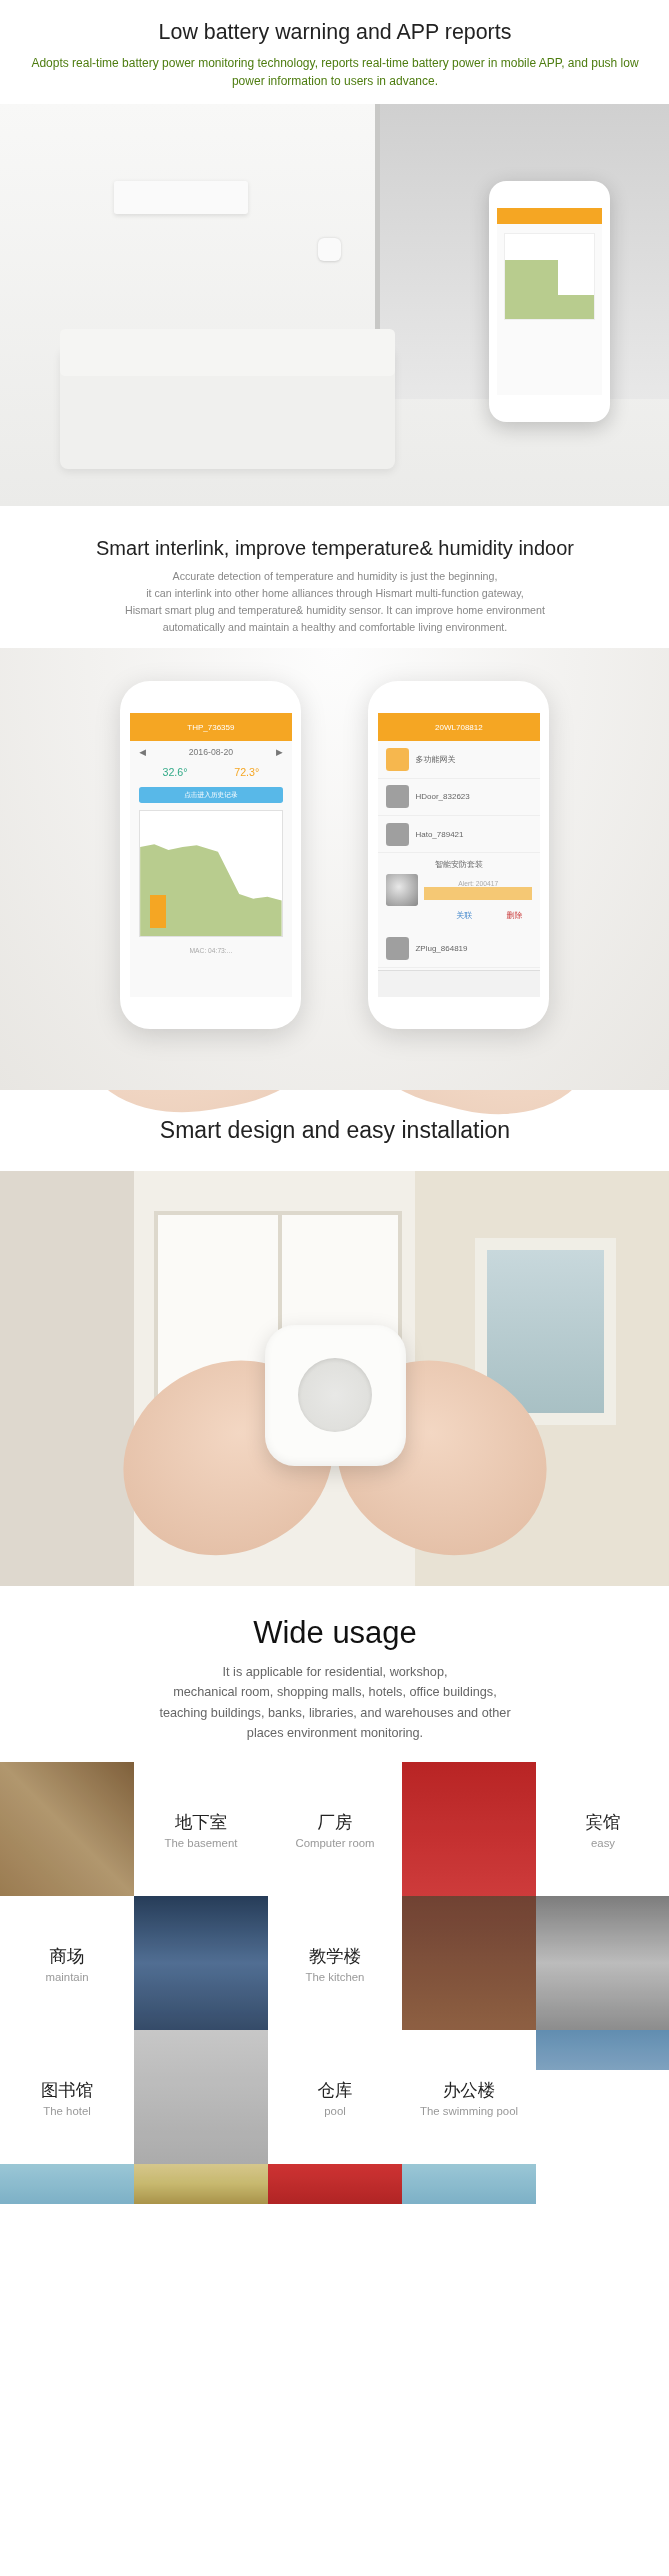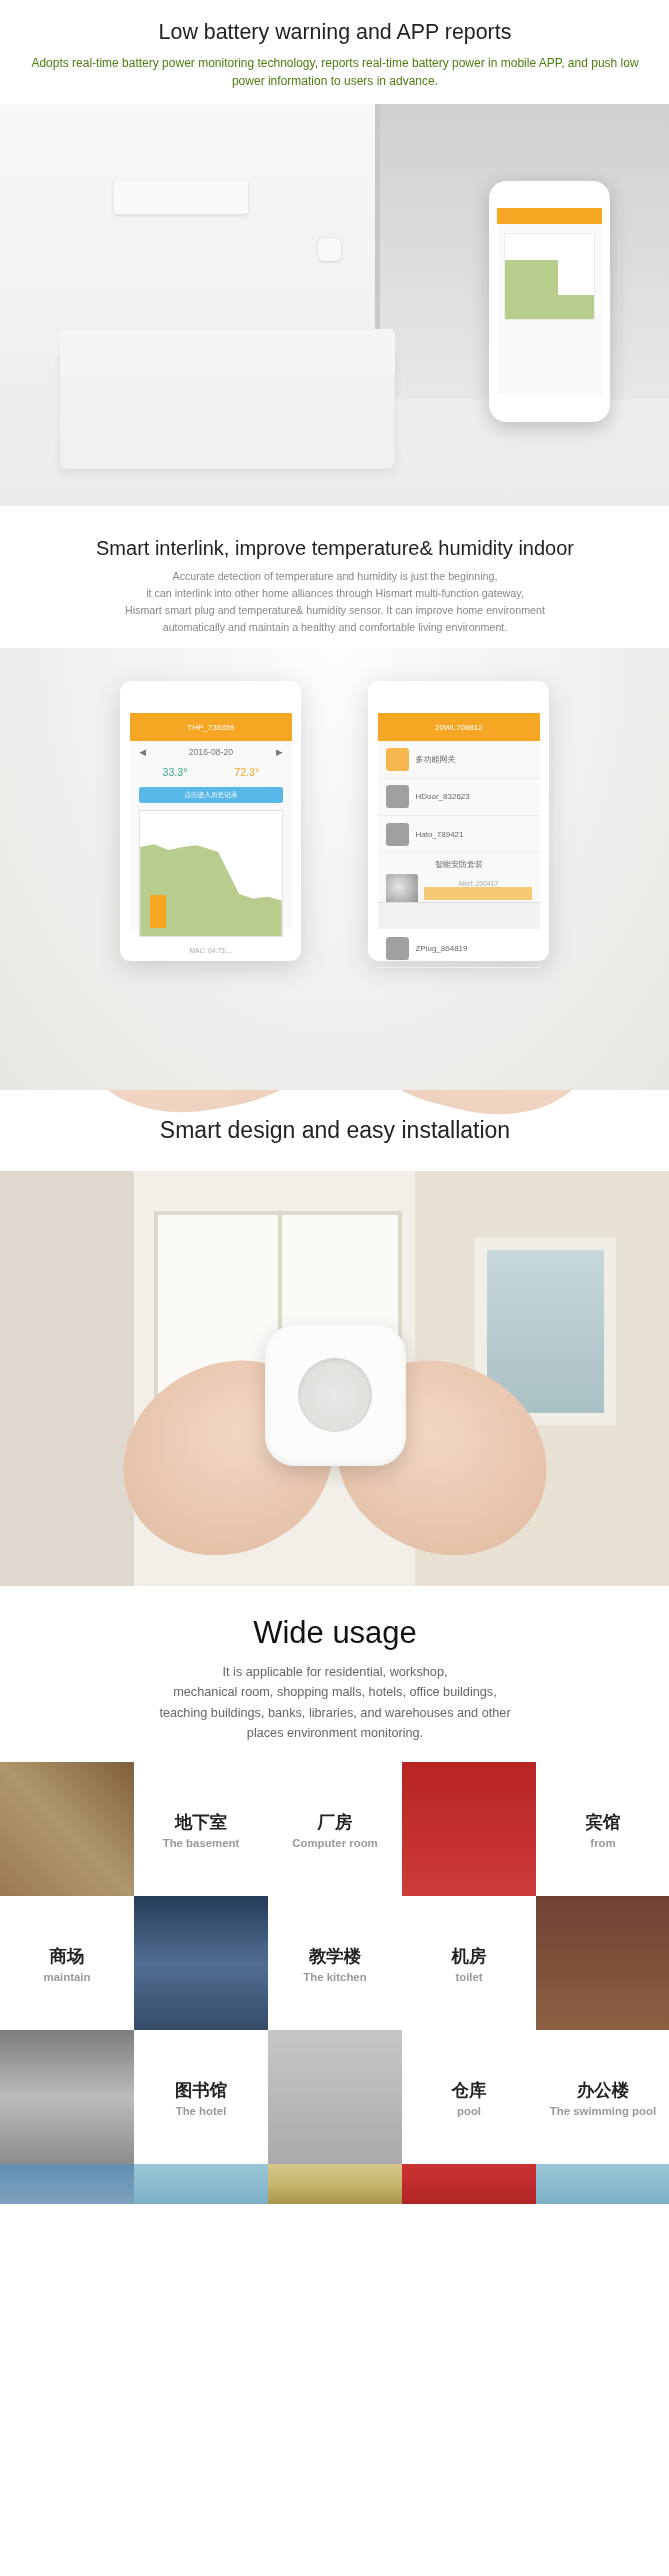--- a/index.html
+++ b/index.html
@@ -22,21 +22,21 @@
 .phone1-bar { height: 16px; background: #f5a623; }
 .chart1 { margin: 9.4px 6.7px; height: 87px; background: linear-gradient(to top, #b8cc8e 70%, #fff 70%); border: 0.7px solid #eee; position: relative; }
 .chart1::before { content:''; position:absolute; right:0; top:30%; width:40%; height:70%; background: linear-gradient(to top, #b8cc8e 40%, #fff 40%); }
 
 
 .s2-header { padding: 31px 27px 12px; }
 .s2-title { font-size: 20px; font-weight: 400; color: #222; margin-bottom: 8px; }
 .s2-desc { font-size: 10.7px; color: #888; line-height: 1.6; }
 .s2-image { height: 442px; background: radial-gradient(ellipse at center top, #fdfdfd, #e8e6e2); position: relative; display: flex; justify-content: center; gap: 40px; align-items: flex-start; padding-top: 33px; }
 .hand-phone { width: 208px; height: 388px; position: relative; }
-.phone-body { position: absolute; top: 0; left: 13.4px; width: 181px; height: 280px; background: #fff; border-radius: 11px; box-shadow: 0 6.7px 27px rgba(0,0,0,0.15); padding: 32px 9.4px; }
+.phone-body { position: absolute; top: 0; left: 13.4px; width: 181px; height: 348px; background: #fff; border-radius: 30px; box-shadow: 0 6.7px 27px rgba(0,0,0,0.15); padding: 32px 9.4px; }
 .phone-screen { width: 100%; height: 100%; background: #f9f9f9; position: relative; }
 .orange-bar { height: 28px; background: #f5a623; display:flex; align-items:center; justify-content:center; color:#fff; font-size:8px; }
 .date-row { font-size: 8.7px; color: #777; text-align: center; padding: 5.4px 0; display:flex; justify-content:space-between; padding:5.4px 9.4px; }
 .reading-row { display: flex; justify-content: space-around; padding: 4px 9.4px; font-size: 10.7px; color:#555; }
 .blue-btn { margin: 5.4px 9.4px; height: 16px; background: #58b8e8; border-radius: 2.7px; font-size:6.7px; color:#fff; display:flex; align-items:center; justify-content:center; }
 .chart2 { margin: 6.7px 9.4px; height: 127px; background: #fff; border: 0.7px solid #e0e0e0; position: relative; overflow: hidden; }
 .chart2-area { position: absolute; bottom: 0; left: 0; width: 100%; height: 75%; background: #b8cc8e; clip-path: polygon(0 5%, 10% 2%, 20% 8%, 30% 5%, 40% 3%, 55% 10%, 70% 55%, 80% 60%, 90% 58%, 100% 62%, 100% 100%, 0 100%); }
 .bar-bottom { position:absolute; bottom:8px; left:9.4px; width:16px; height:33px; background:#f5a623; }
 .mac-row { font-size: 6.7px; color: #aaa; padding: 2.7px 9.4px; }
 .list-row { display: flex; padding: 6.7px 8px; border-bottom: 0.7px solid #eee; font-size: 8px; color: #666; gap: 6.7px; align-items: center; }
@@ -78,21 +78,21 @@
 .cell.img1 { background: linear-gradient(45deg,#a88658,#c0a478,#8a6840); }
 .cell.img2 { background: linear-gradient(#2a4260,#5878a0,#3a5272); }
 .cell.img3 { background: linear-gradient(#888,#ccc,#999); }
 .cell.img4 { background: linear-gradient(#c82828,#e04040); }
 .cell.img5 { background: linear-gradient(#7a4838,#9a6848); }
 .cell.img6 { background: linear-gradient(#d8d8d8,#bababa); }
 .cell.img7 { background: linear-gradient(#6a9ac0,#8ab0d0); }
 .cell.img8 { background: linear-gradient(#a8d8e8,#88c0d8); }
 .cell.img9 { background: linear-gradient(#e8d898,#d8c878,#b8a050); }
 .cell.img10 { background: linear-gradient(#e03838,#c02828); }
-.cell.label { background: #fff; display: flex; flex-direction: column; justify-content: center; align-items: center; font-weight: bold; }
+.cell.label { background: #fff; display: flex; flex-direction: column; justify-content: center; align-items: center; }
 .label-cn { font-size: 17.4px; color: #222; margin-bottom: 2.7px; }
 .label-en { font-size: 11.4px; color: #999; }
 .cell.img::after { content:''; position:absolute; inset:0; background:rgba(0,0,0,0.08); }
 </style>
 </head>
 <body>
 
 <div class="section">
   <div class="s1-header">
     <h2 class="s1-title">Low battery warning and APP reports</h2>
@@ -127,21 +127,21 @@
         <div class="phone-screen">
           <div class="orange-bar">
               <span>THP_736359</span>
             </div>
           <div class="date-row">
               <span>◀</span>
               <span>2016-08-20</span>
               <span>▶</span>
             </div>
           <div class="reading-row">
-            <span style="color:#3a8">33.3°</span>
+            <span style="color:#3a8">32.6°</span>
             <span style="color:#f5a623">72.3°</span>
           </div>
           <div class="blue-btn">点击进入历史记录</div>
           <div class="chart2">
             <div class="chart2-area"></div>
             <div class="bar-bottom"></div>
           </div>
           <div class="mac-row">MAC: 04:73:...</div>
         </div>
       </div>
@@ -226,35 +226,31 @@
       <div class="label-cn">地下室</div>
       <div class="label-en">The basement</div>
     </div>
     <div class="cell label">
       <div class="label-cn">厂房</div>
       <div class="label-en">Computer room</div>
     </div>
     <div class="cell img img4"></div>
     <div class="cell label">
       <div class="label-cn">宾馆</div>
-      <div class="label-en">from</div>
+      <div class="label-en">easy</div>
     </div>
 
     <div class="cell label">
       <div class="label-cn">商场</div>
       <div class="label-en">maintain</div>
     </div>
     <div class="cell img img2"></div>
     <div class="cell label">
       <div class="label-cn">教学楼</div>
       <div class="label-en">The kitchen</div>
-    </div>
-    <div class="cell label">
-      <div class="label-cn">机房</div>
-      <div class="label-en">toilet</div>
     </div>
     <div class="cell img img5"></div>
 
     <div class="cell img img3"></div>
     <div class="cell label">
       <div class="label-cn">图书馆</div>
       <div class="label-en">The hotel</div>
     </div>
     <div class="cell img img6"></div>
     <div class="cell label">

